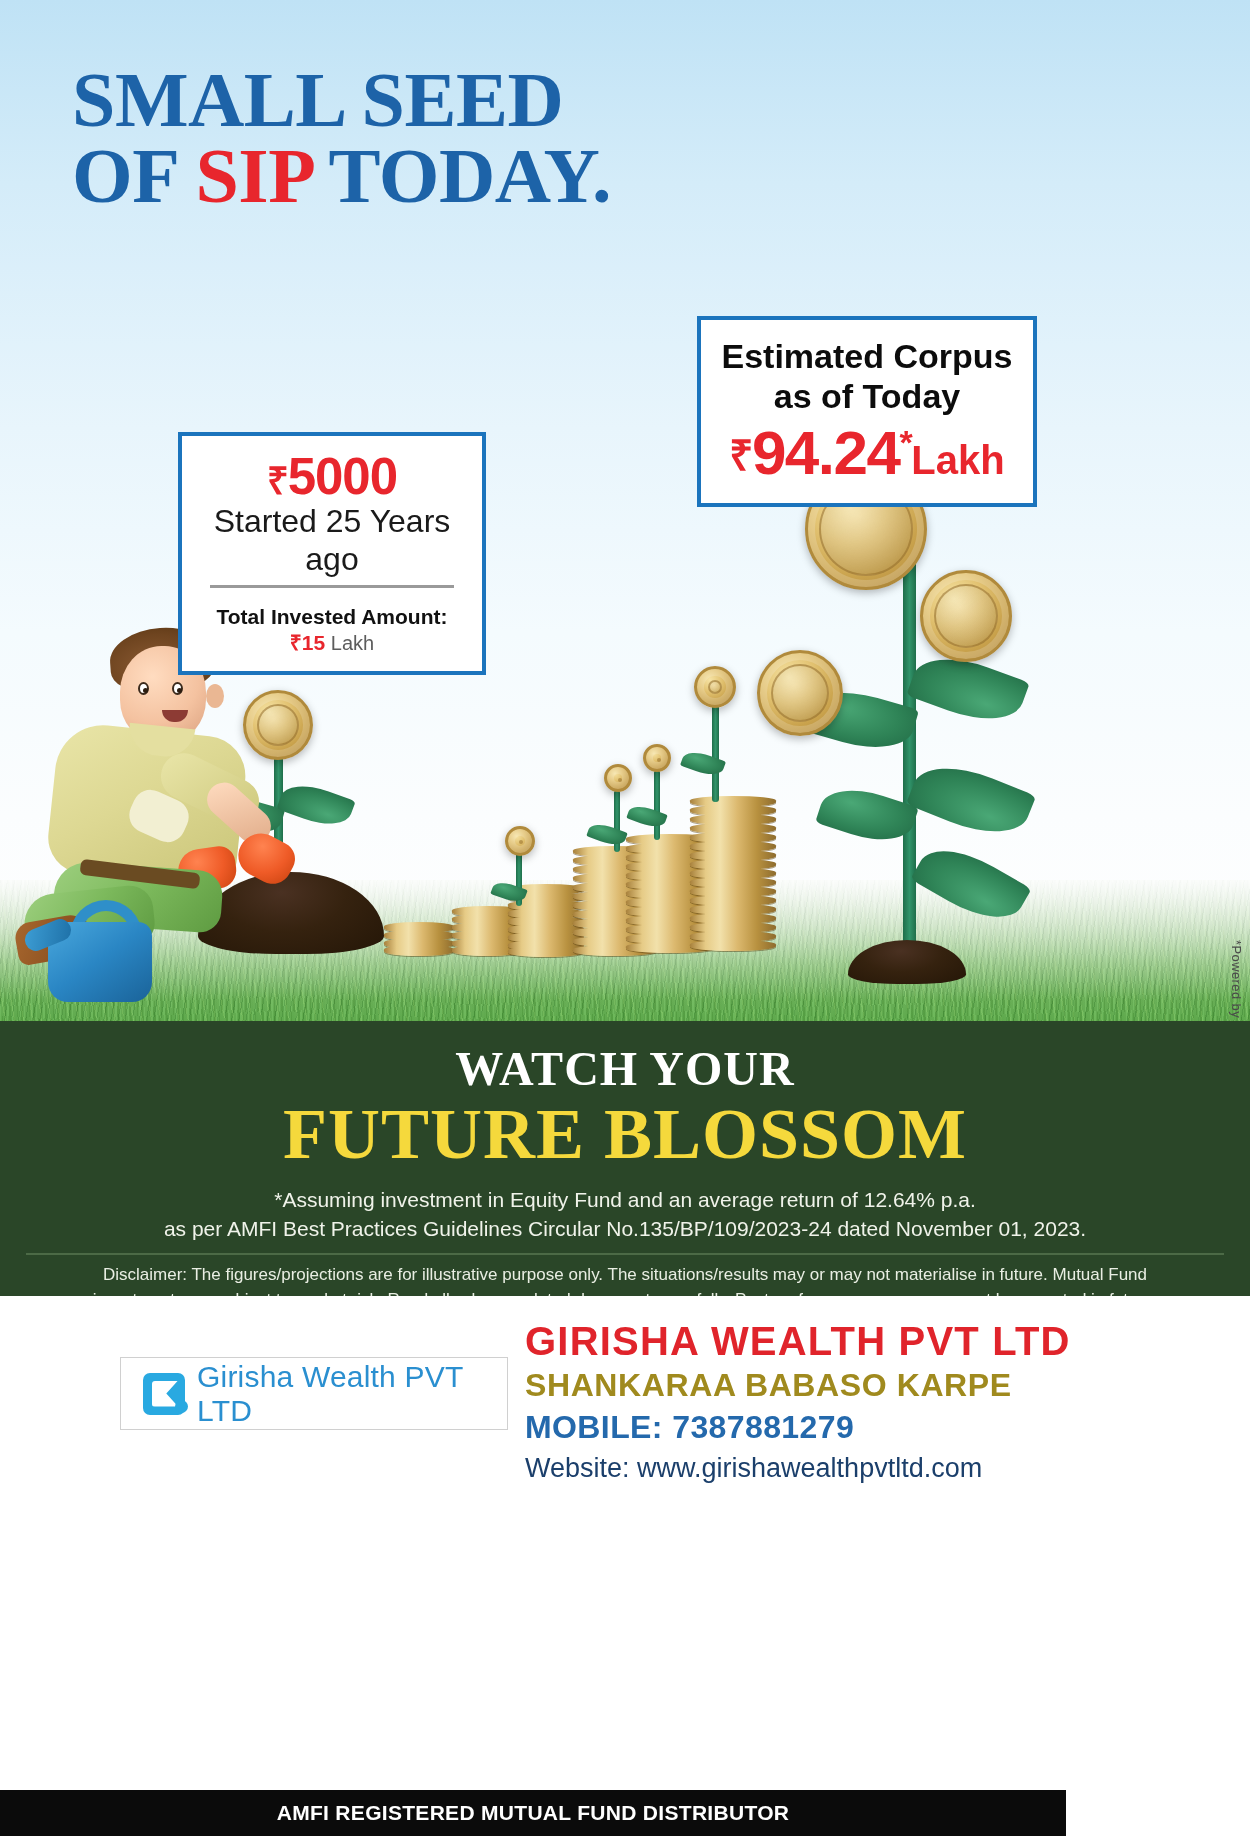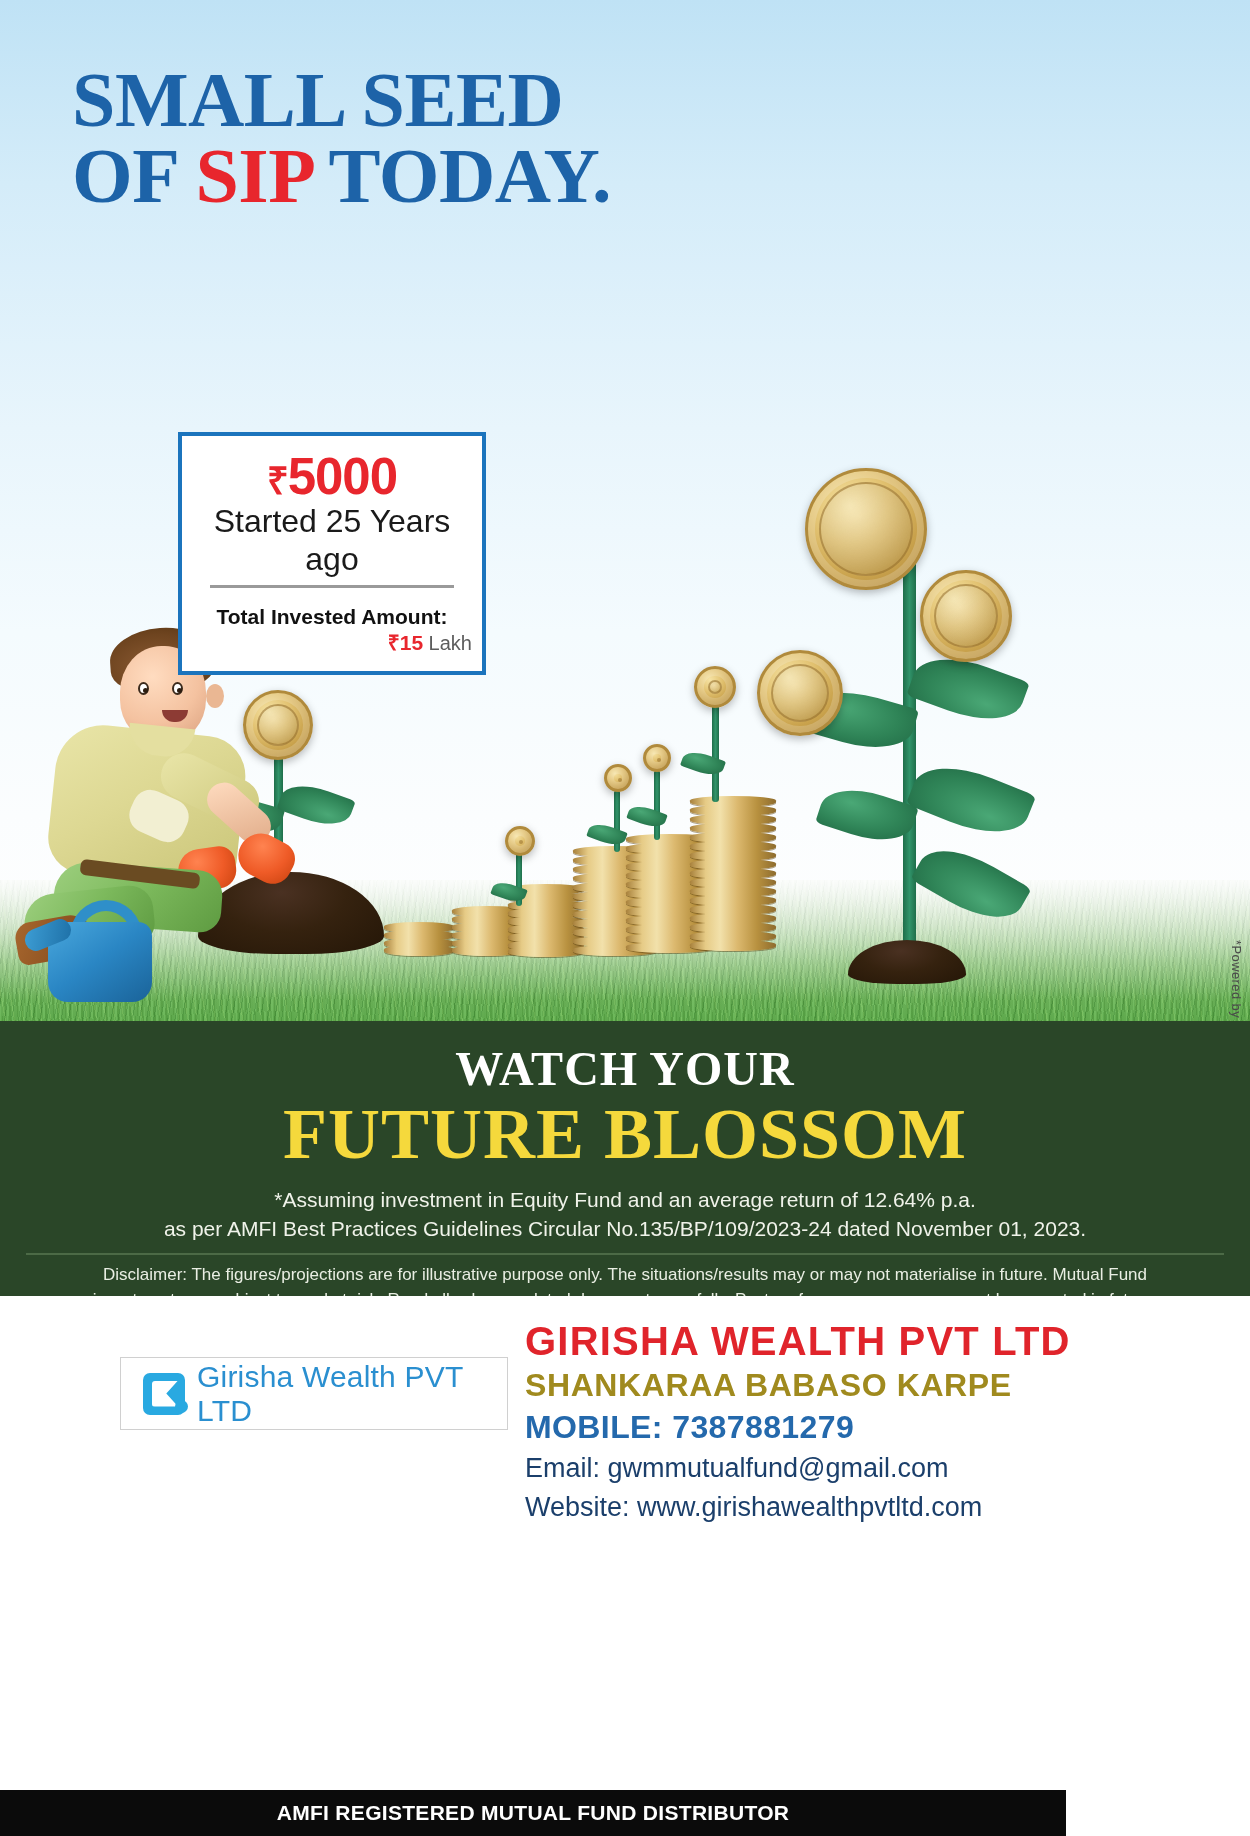--- a/index.html
+++ b/index.html
@@ -64,21 +64,21 @@
 
   .sip-line1 { font-size:33px; color:#1a1a1a; font-weight:400; line-height:1.15; }
   .sip-line1 b { color:#e8262d; font-weight:bold; font-size:37px; }
   .sip-amount {
     font-size:51px; color:#e8262d; font-weight:bold; line-height:1.05; letter-spacing:-1px;
   }
   .sip-amount .rupee { font-size:38px; }
   .sip-line3 { font-size:32px; color:#1a1a1a; line-height:1.2; margin-top:-2px; }
   .sip-divider { height:3px; background:#9a9a9a; margin:7px 18px 6px; }
   .sip-invested-label { font-size:21px; font-weight:bold; color:#111; line-height:1.15;margin-top:17px; }
-  .sip-invested-value { font-size:20px; color:#5d5d5d; line-height:1.3;text-align:right; }
+  .sip-invested-value { font-size:20px; color:#5d5d5d; line-height:1.3; }
   .sip-invested-value b { color:#e8262d; font-weight:bold; font-size:21px; }
 
   .corpus-title { font-size:34px; font-weight:bold; color:#0c0c0c; line-height:1.18; }
   .corpus-value {
     font-size:62px; font-weight:bold; color:#e8262d; line-height:1.05;
     letter-spacing:-1.5px; margin-top:4px; white-space:nowrap;
   }
   .corpus-value .rupee { font-size:42px; vertical-align:4px; }
   .corpus-value .star { font-size:34px; vertical-align:20px; }
   .corpus-value .lakh { font-size:40px; letter-spacing:0; }
@@ -408,20 +408,25 @@
   </div>
 
   <div class="box box-sip">
     <div class="sip-amount"><span class="rupee">₹</span><span>5000</span></div>
     <div class="sip-line3">Started 25 Years ago</div>
     <div class="sip-divider"></div>
     <div class="sip-invested-label">Total Invested Amount:</div>
     <div class="sip-invested-value"><b>₹15</b><span> Lakh</span></div>
   </div>
 
+  <div class="box box-corpus">
+    <div class="corpus-title">Estimated Corpus</div>
+    <div class="corpus-title">as of Today</div>
+    <div class="corpus-value"><span class="rupee">₹</span><span>94.24</span><span class="star">*</span><span class="lakh">Lakh</span></div>
+  </div>
 
   <div class="powered">*Powered by NJ</div>
 
   <div class="banner">
     <div class="banner-l1">WATCH YOUR</div>
     <div class="banner-l2">FUTURE BLOSSOM</div>
     <div class="assump">
       <div>*Assuming investment in Equity Fund and an average return of 12.64% p.a.</div>
       <div>as per AMFI Best Practices Guidelines Circular No.135/BP/109/2023-24 dated November 01, 2023.</div>
     </div>
@@ -440,21 +445,20 @@
         <span class="cut"></span>
         <span class="dot"></span>
     </span>
     <span class="logo-text">Girisha Wealth PVT LTD</span>
   </div>
 
   <div class="c-lines">
     <div class="c-company">GIRISHA WEALTH PVT LTD</div>
     <div class="c-person">SHANKARAA BABASO KARPE</div>
     <div class="c-mobile">MOBILE: 7387881279</div>
-    <div class="c-email">Email: gwmmutualfund@gmail.com</div>
     <div class="c-web">Website: www.girishawealthpvtltd.com</div>
   </div>
 
   <div class="bottombar">
     <span>AMFI REGISTERED MUTUAL FUND DISTRIBUTOR</span>
   </div>
 
 </div>
 
 </body></html>

